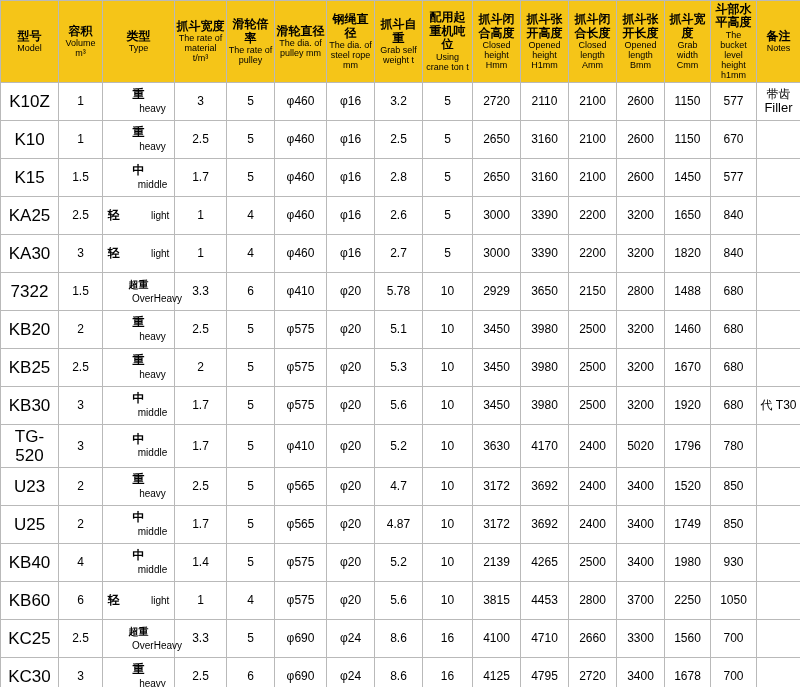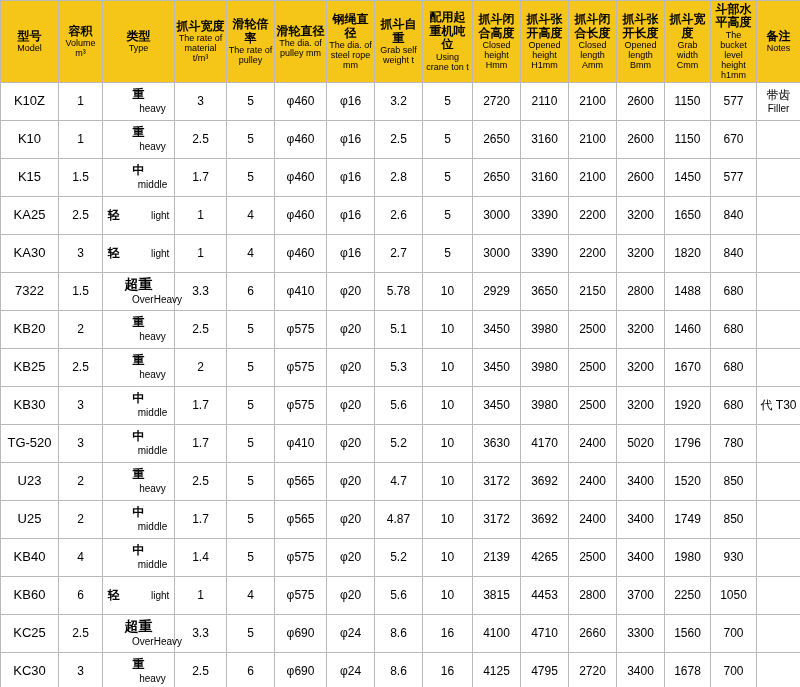--- a/index.html
+++ b/index.html
@@ -44,45 +44,45 @@
     font-size: 9px;
     font-weight: normal;
     line-height: 1.12;
   }
   tbody td {
     background: #ffffff;
     font-size: 12px;
     height: 33px;
   }
   td.model {
-    font-size: 13px;
+    font-size: 17px;
   }
   td.type .t-cn {
     font-size: 12px;
     font-weight: bold;
   }
   td.type .t-en {
     font-size: 10px;
     font-weight: normal;
     margin-left: 28px;
   }
   td.type .t-cn.small {
-    font-size: 14px;
+    font-size: 10px;
   }
   td.notes {
     font-size: 11px;
   }
   td.notes .n-cn {
     display: block;
     font-size: 12px;
     text-align: center;
   }
   td.notes .n-en {
     display: block;
-    font-size: 10px;
+    font-size: 13px;
   }
   
   col.c-model   { width: 58px; }
   col.c-vol     { width: 44px; }
   col.c-type    { width: 72px; }
   col.c-rate    { width: 52px; }
   col.c-pulley  { width: 48px; }
   col.c-pdia    { width: 52px; }
   col.c-rdia    { width: 48px; }
   col.c-weight  { width: 48px; }

